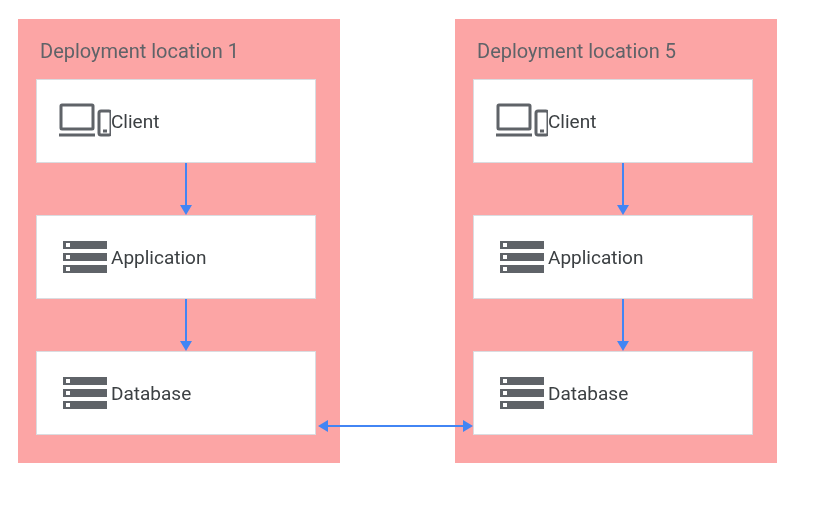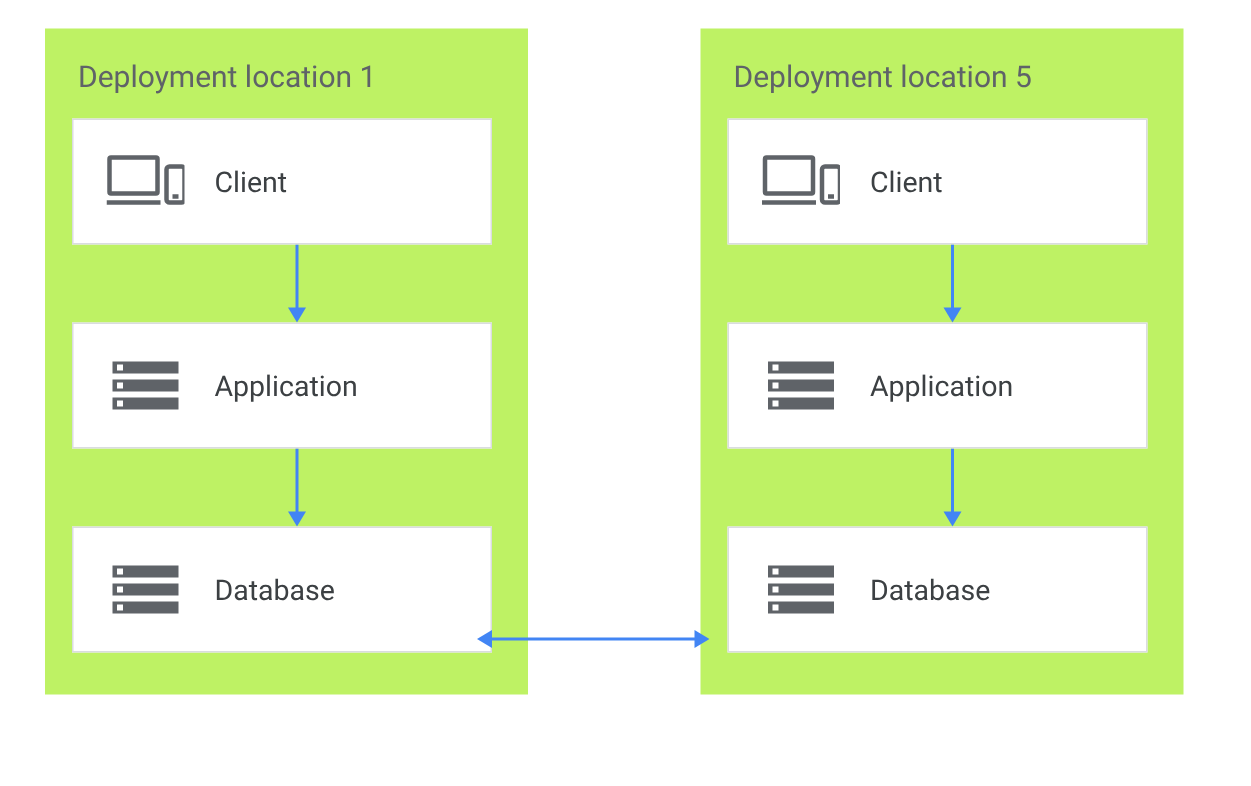--- a/index.html
+++ b/index.html
@@ -7,39 +7,37 @@
     margin: 0;
     padding: 0;
     width: 834px;
     height: 524px;
     font-family: Roboto, Arial, Helvetica, sans-serif;
     background: #fff;
     position: relative;
   }
   .location {
     position: absolute;
-    background: #bef264;
+    background: #fca5a5;
     padding: 16px 4px 28px 18px;
-    margin-left: 12px;
   }
   .location-title {
     color: #5f6368;
     font-size: 20px;
     font-weight: 400;
     margin: 4px 4px 16px 4px;
   }
   .node {
     background: #fff;
     border: 1.5px solid #dadce0;
     width: 280px;
     height: 84px;
     display: flex;
     align-items: center;
     padding: 0 22px;
-    gap: 20px;
   }
   .node-label {
     color: #3c4043;
     font-size: 19px;
     font-weight: 400;
   }
   .icon {
     width: 52px;
     height: 40px;
     flex: 0 0 52px;

